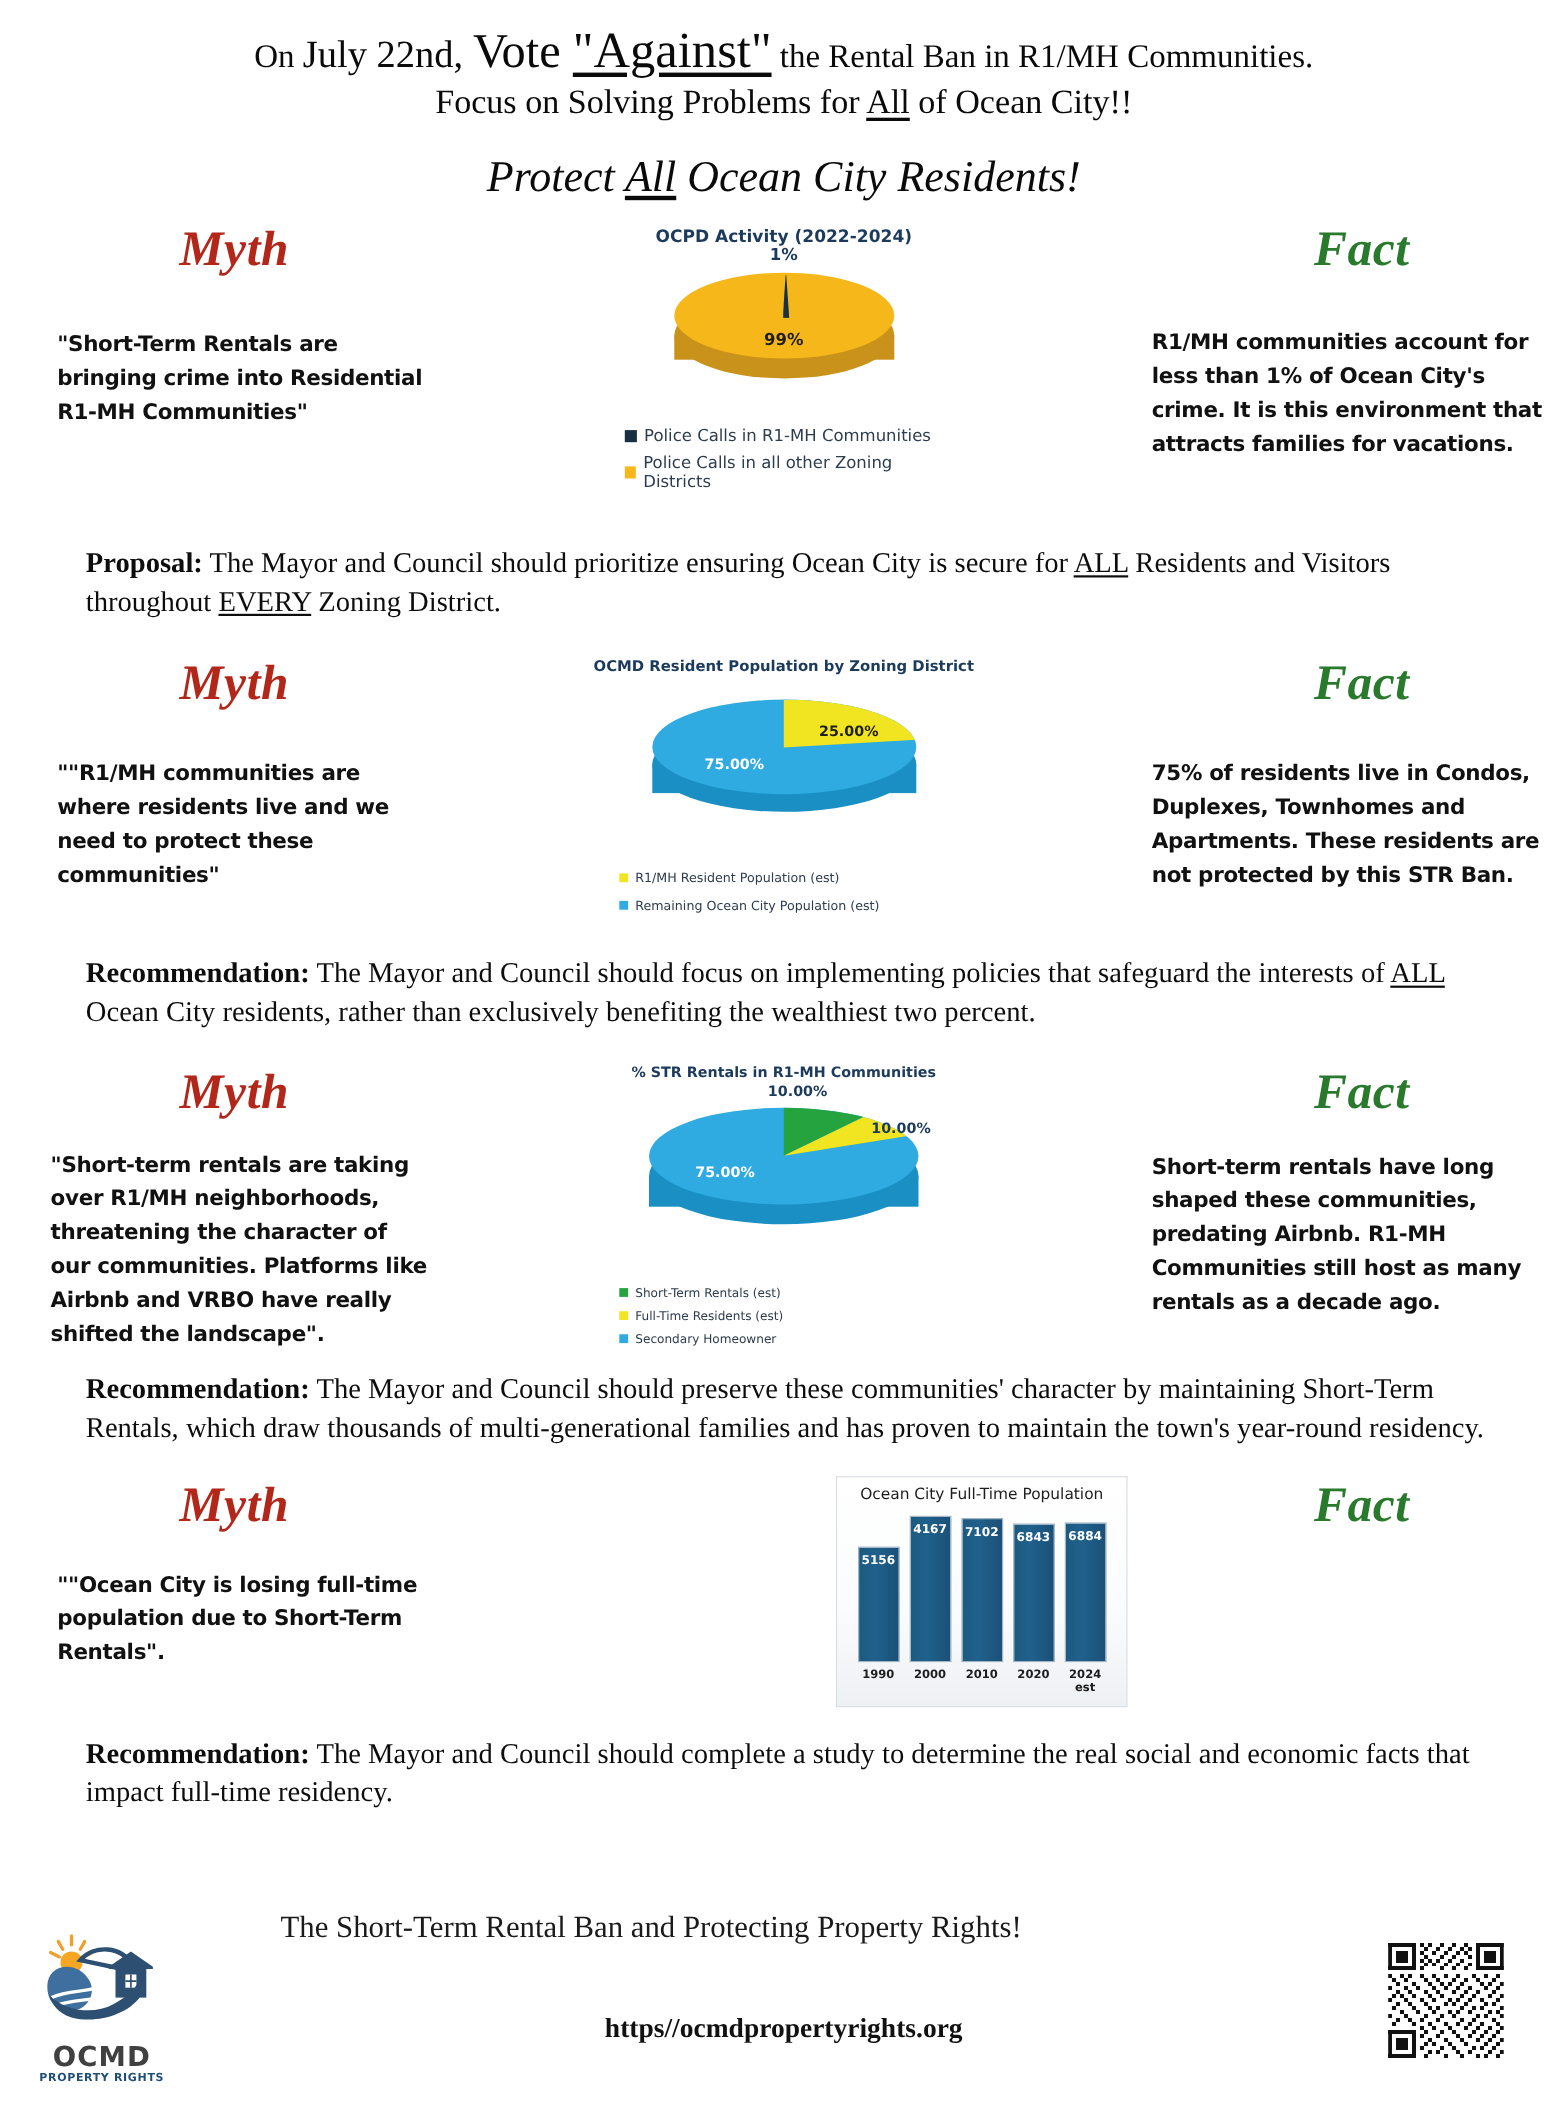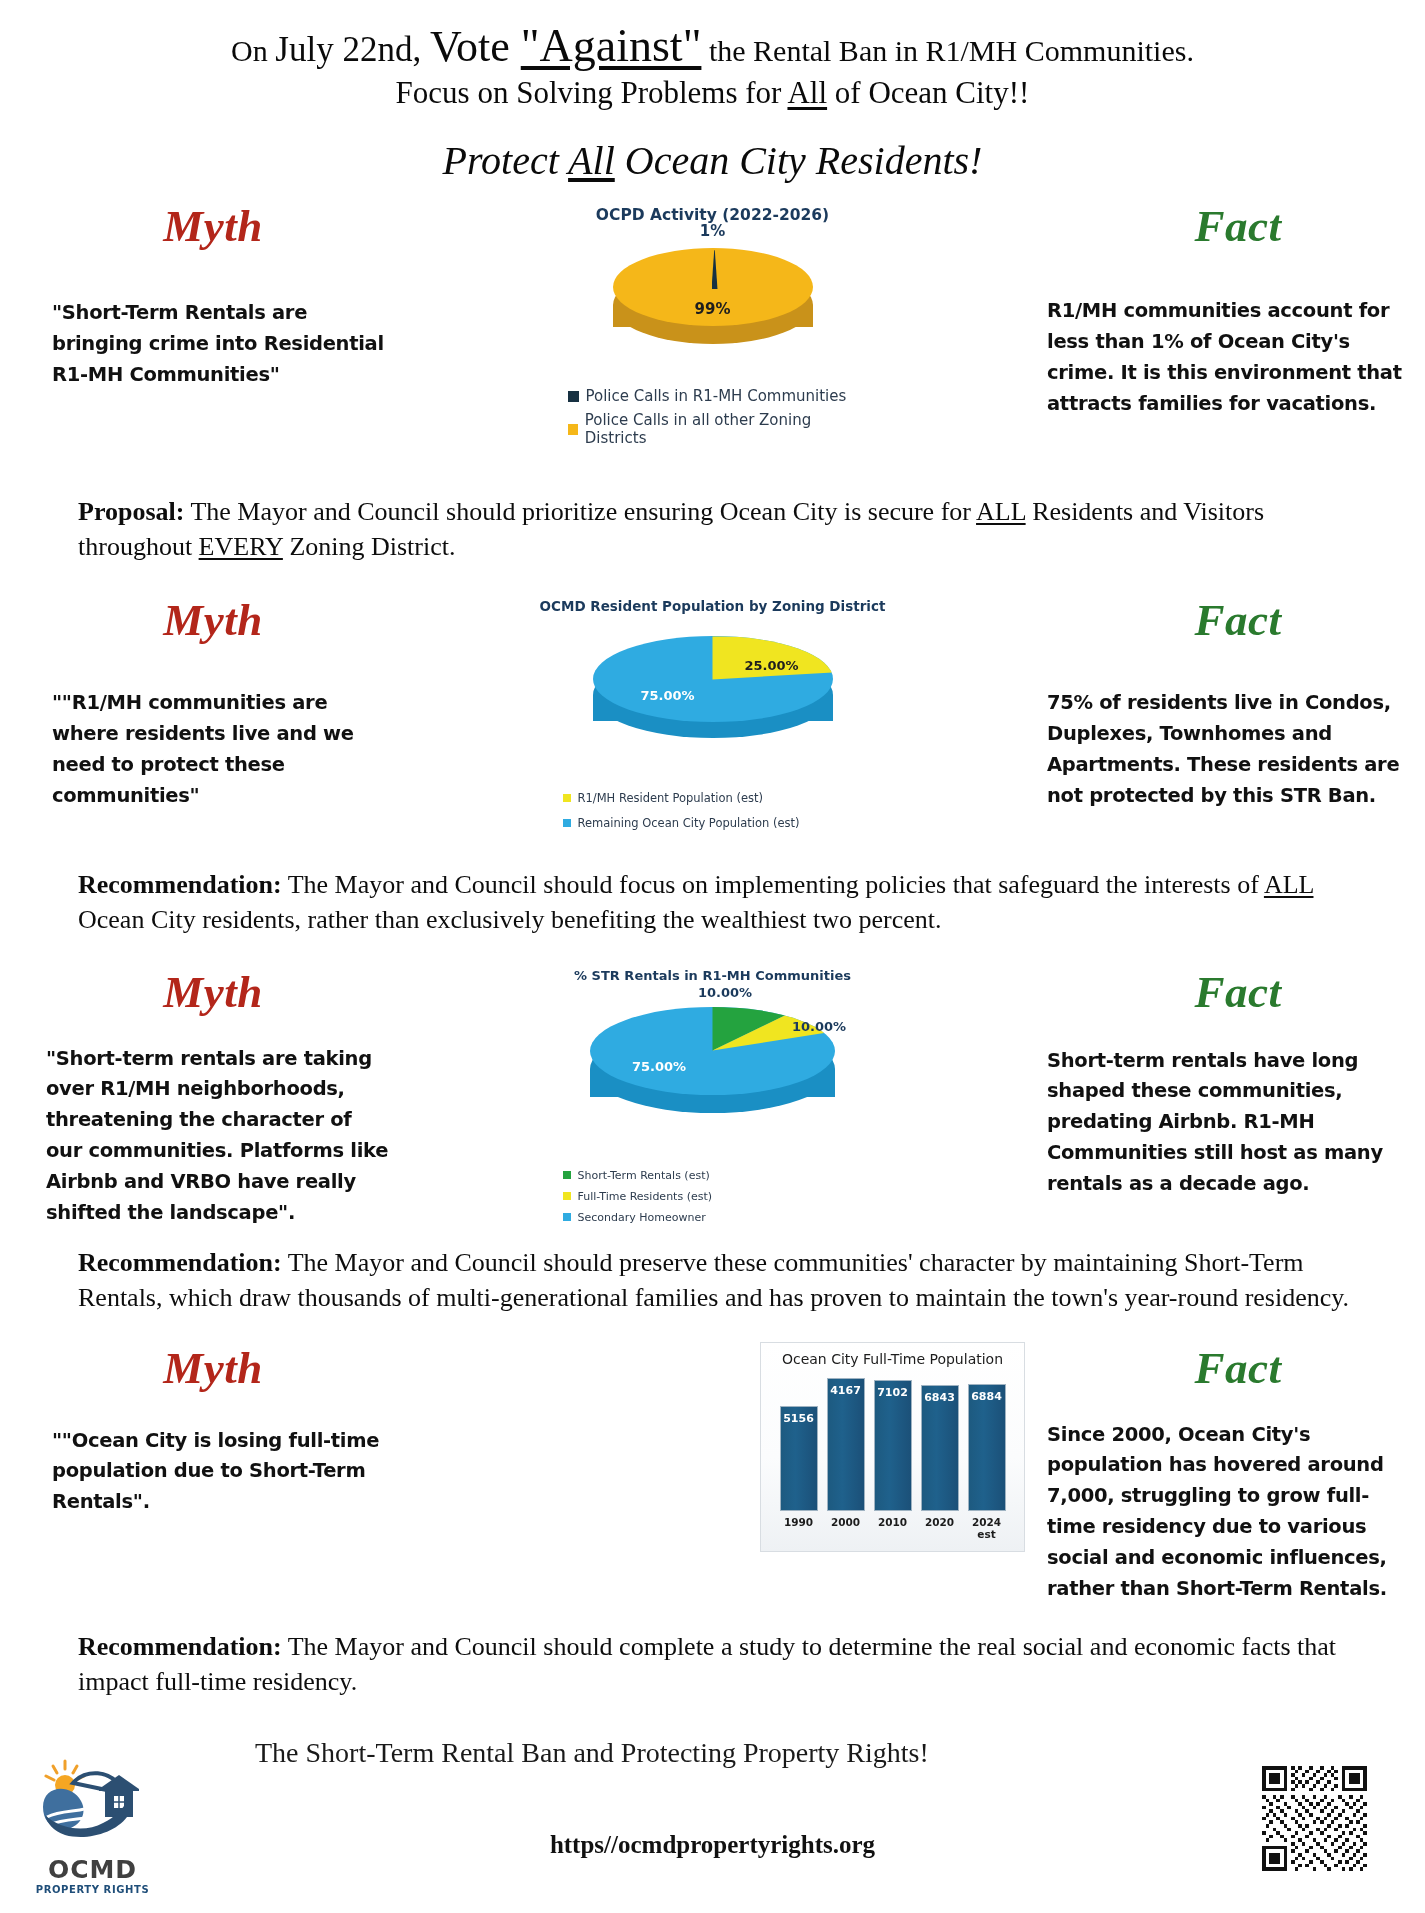--- a/index.html
+++ b/index.html
@@ -212,21 +212,21 @@
   </div>
 
   <div class="section" style="margin-top:16px;">
     <div class="row">
       <div>
         <div class="myth-label">Myth</div>
         <div class="myth-body" style="margin-top:46px;">"Short-Term Rentals are bringing crime into Residential R1-MH Communities"</div>
       </div>
 
       <div class="chart-box" id="pie1-wrap">
-        <div class="chart-title" id="pie1-title">OCPD Activity (2022-2026)</div>
+        <div class="chart-title" id="pie1-title">OCPD Activity (2022-2024)</div>
         <div id="pie1-stage">
           <div class="p1-lbl1">1%</div>
           <div class="p1-side"></div>
           <div class="p1-rect"></div>
           <div class="p1-top"></div>
           <div class="p1-sliver"></div>
           <div class="p1-lbl99">99%</div>
         </div>
         <div class="legend" id="pie1-legend">
           <div class="legend-row">
@@ -379,21 +379,20 @@
             <span class="bar-cat">2000</span>
             <span class="bar-cat">2010</span>
             <span class="bar-cat">2020</span>
             <span class="bar-cat">2024 est</span>
           </div>
         </div>
       </div>
 
       <div>
         <div class="fact-label">Fact</div>
-        <div class="fact-body" style="margin-top:26px;">Since 2000, Ocean City's population has hovered around 7,000, struggling to grow full-time residency due to various social and economic influences, rather than Short-Term Rentals.</div>
       </div>
     </div>
 
     <div class="prose" style="margin-top:26px;">
       <b>Recommendation:</b><span> The Mayor and Council should complete a study to determine the real social and economic facts that impact full-time residency.</span>
     </div>
   </div>
 
   <div class="footer">
 

